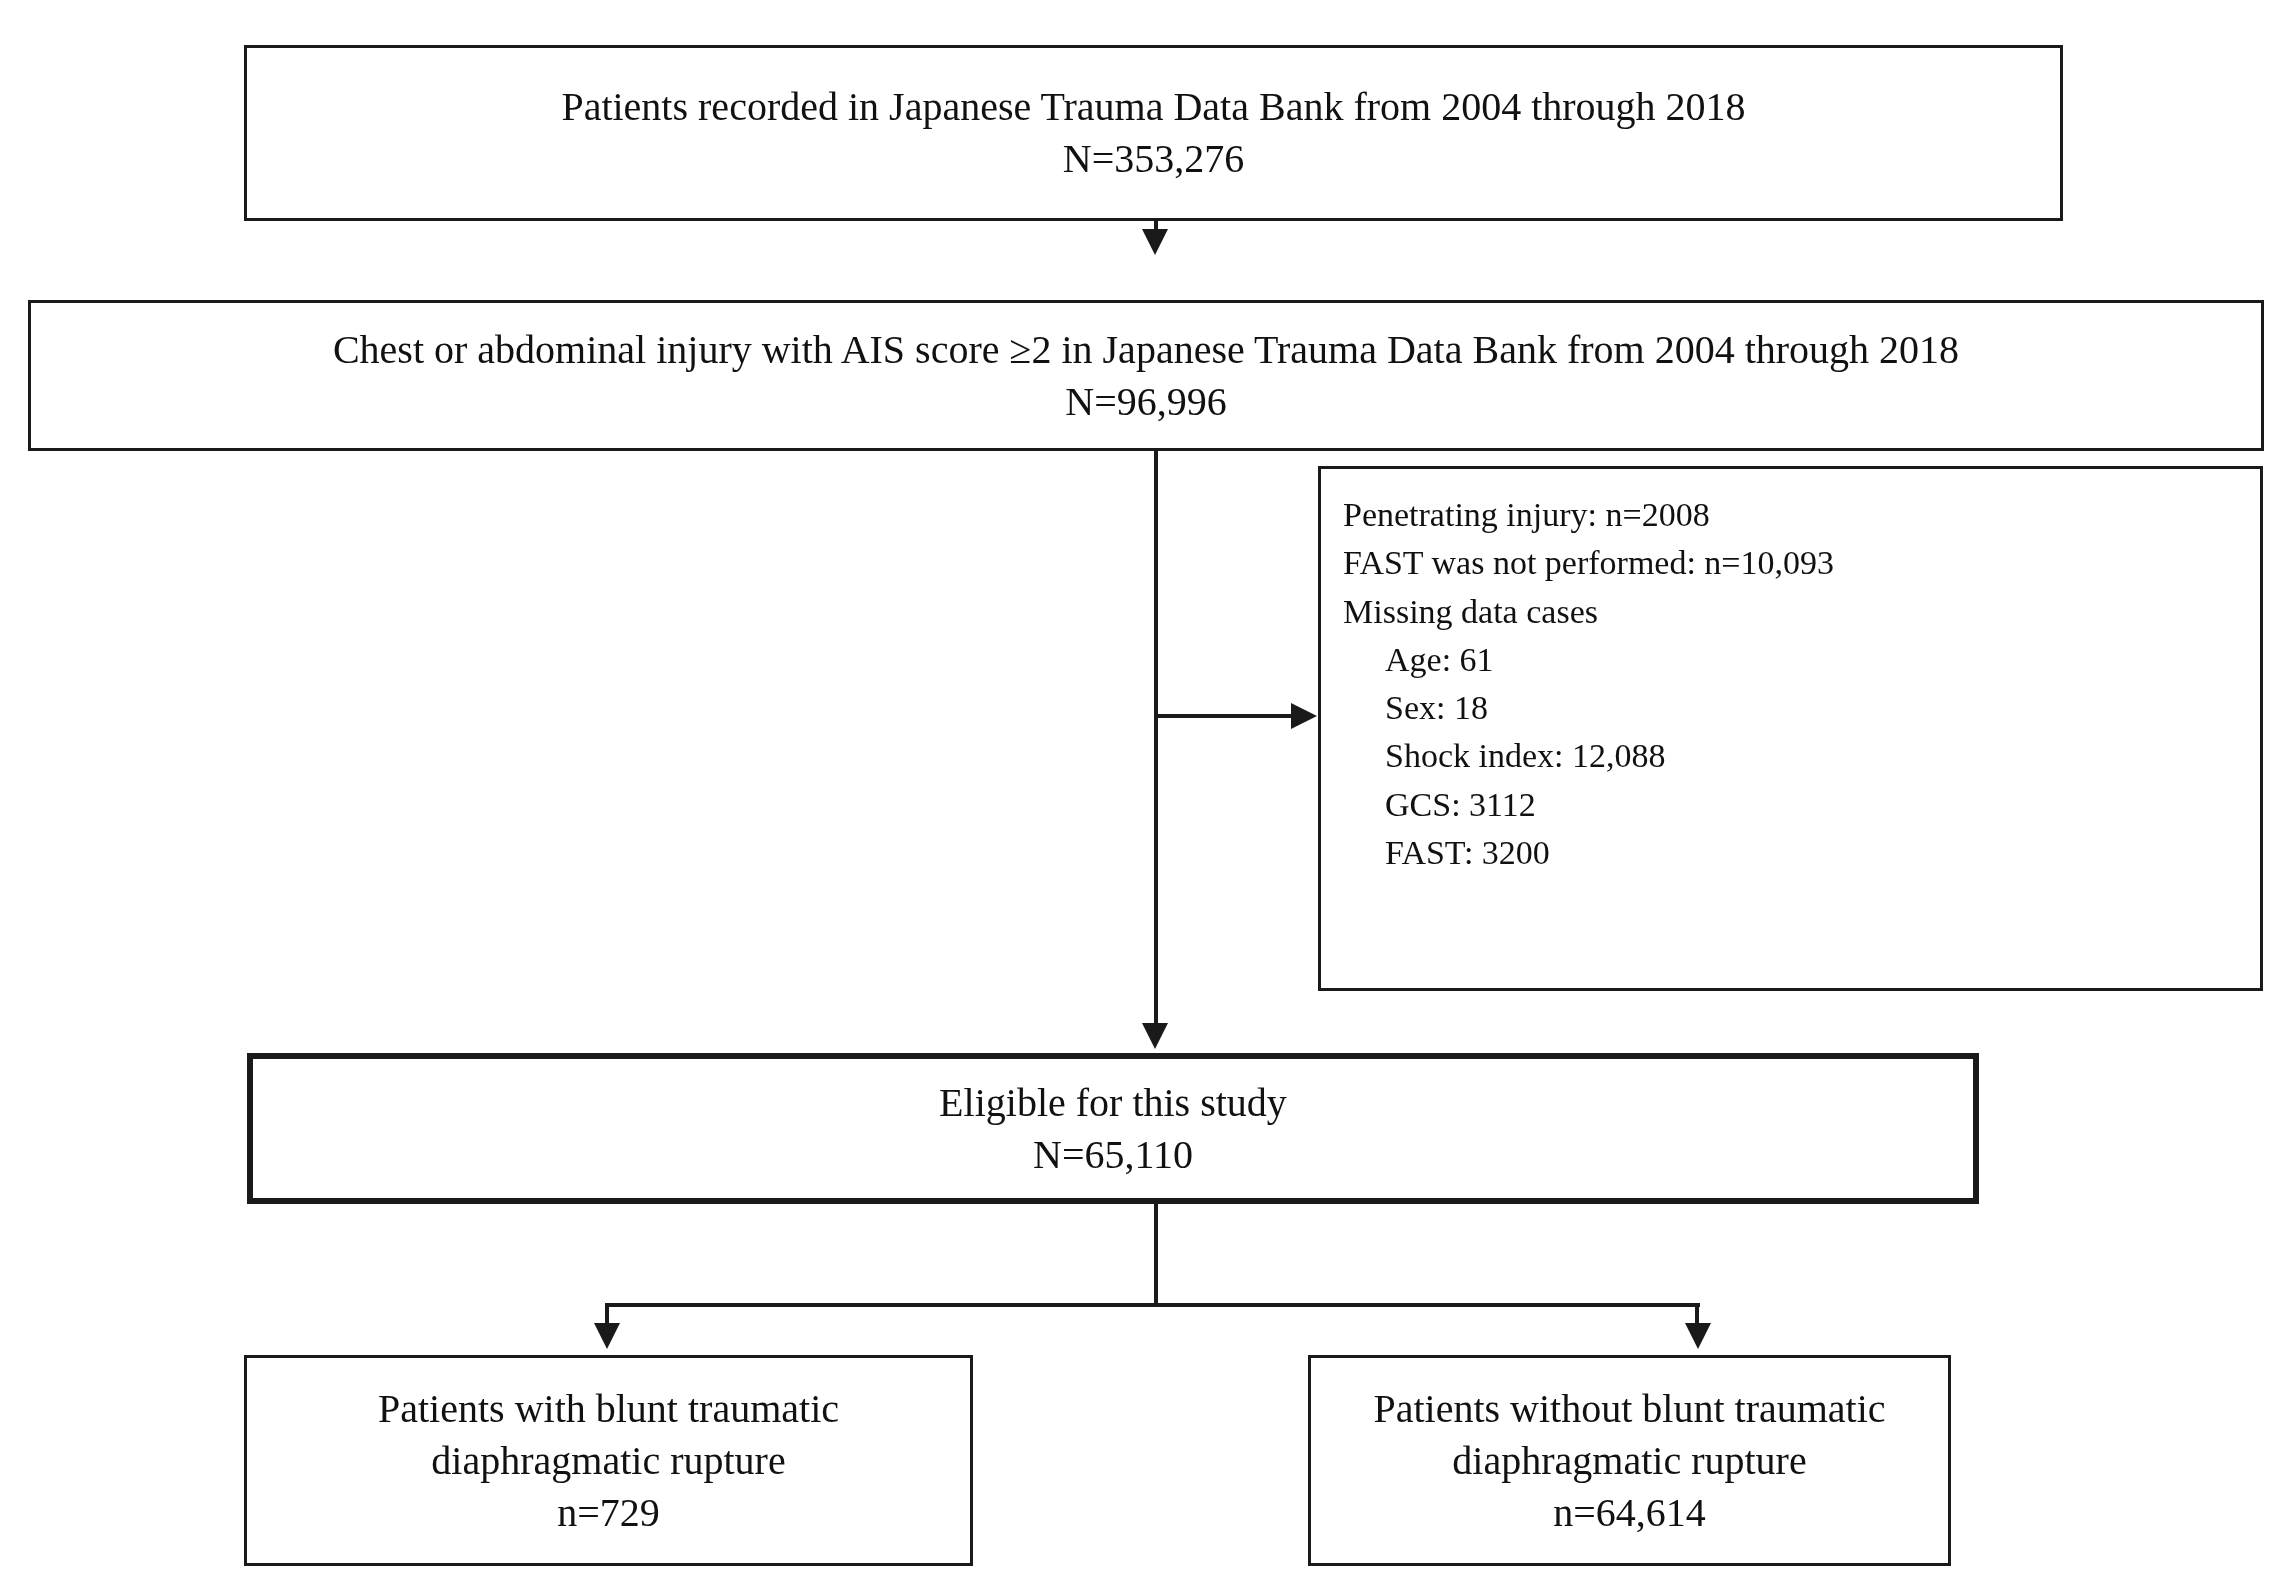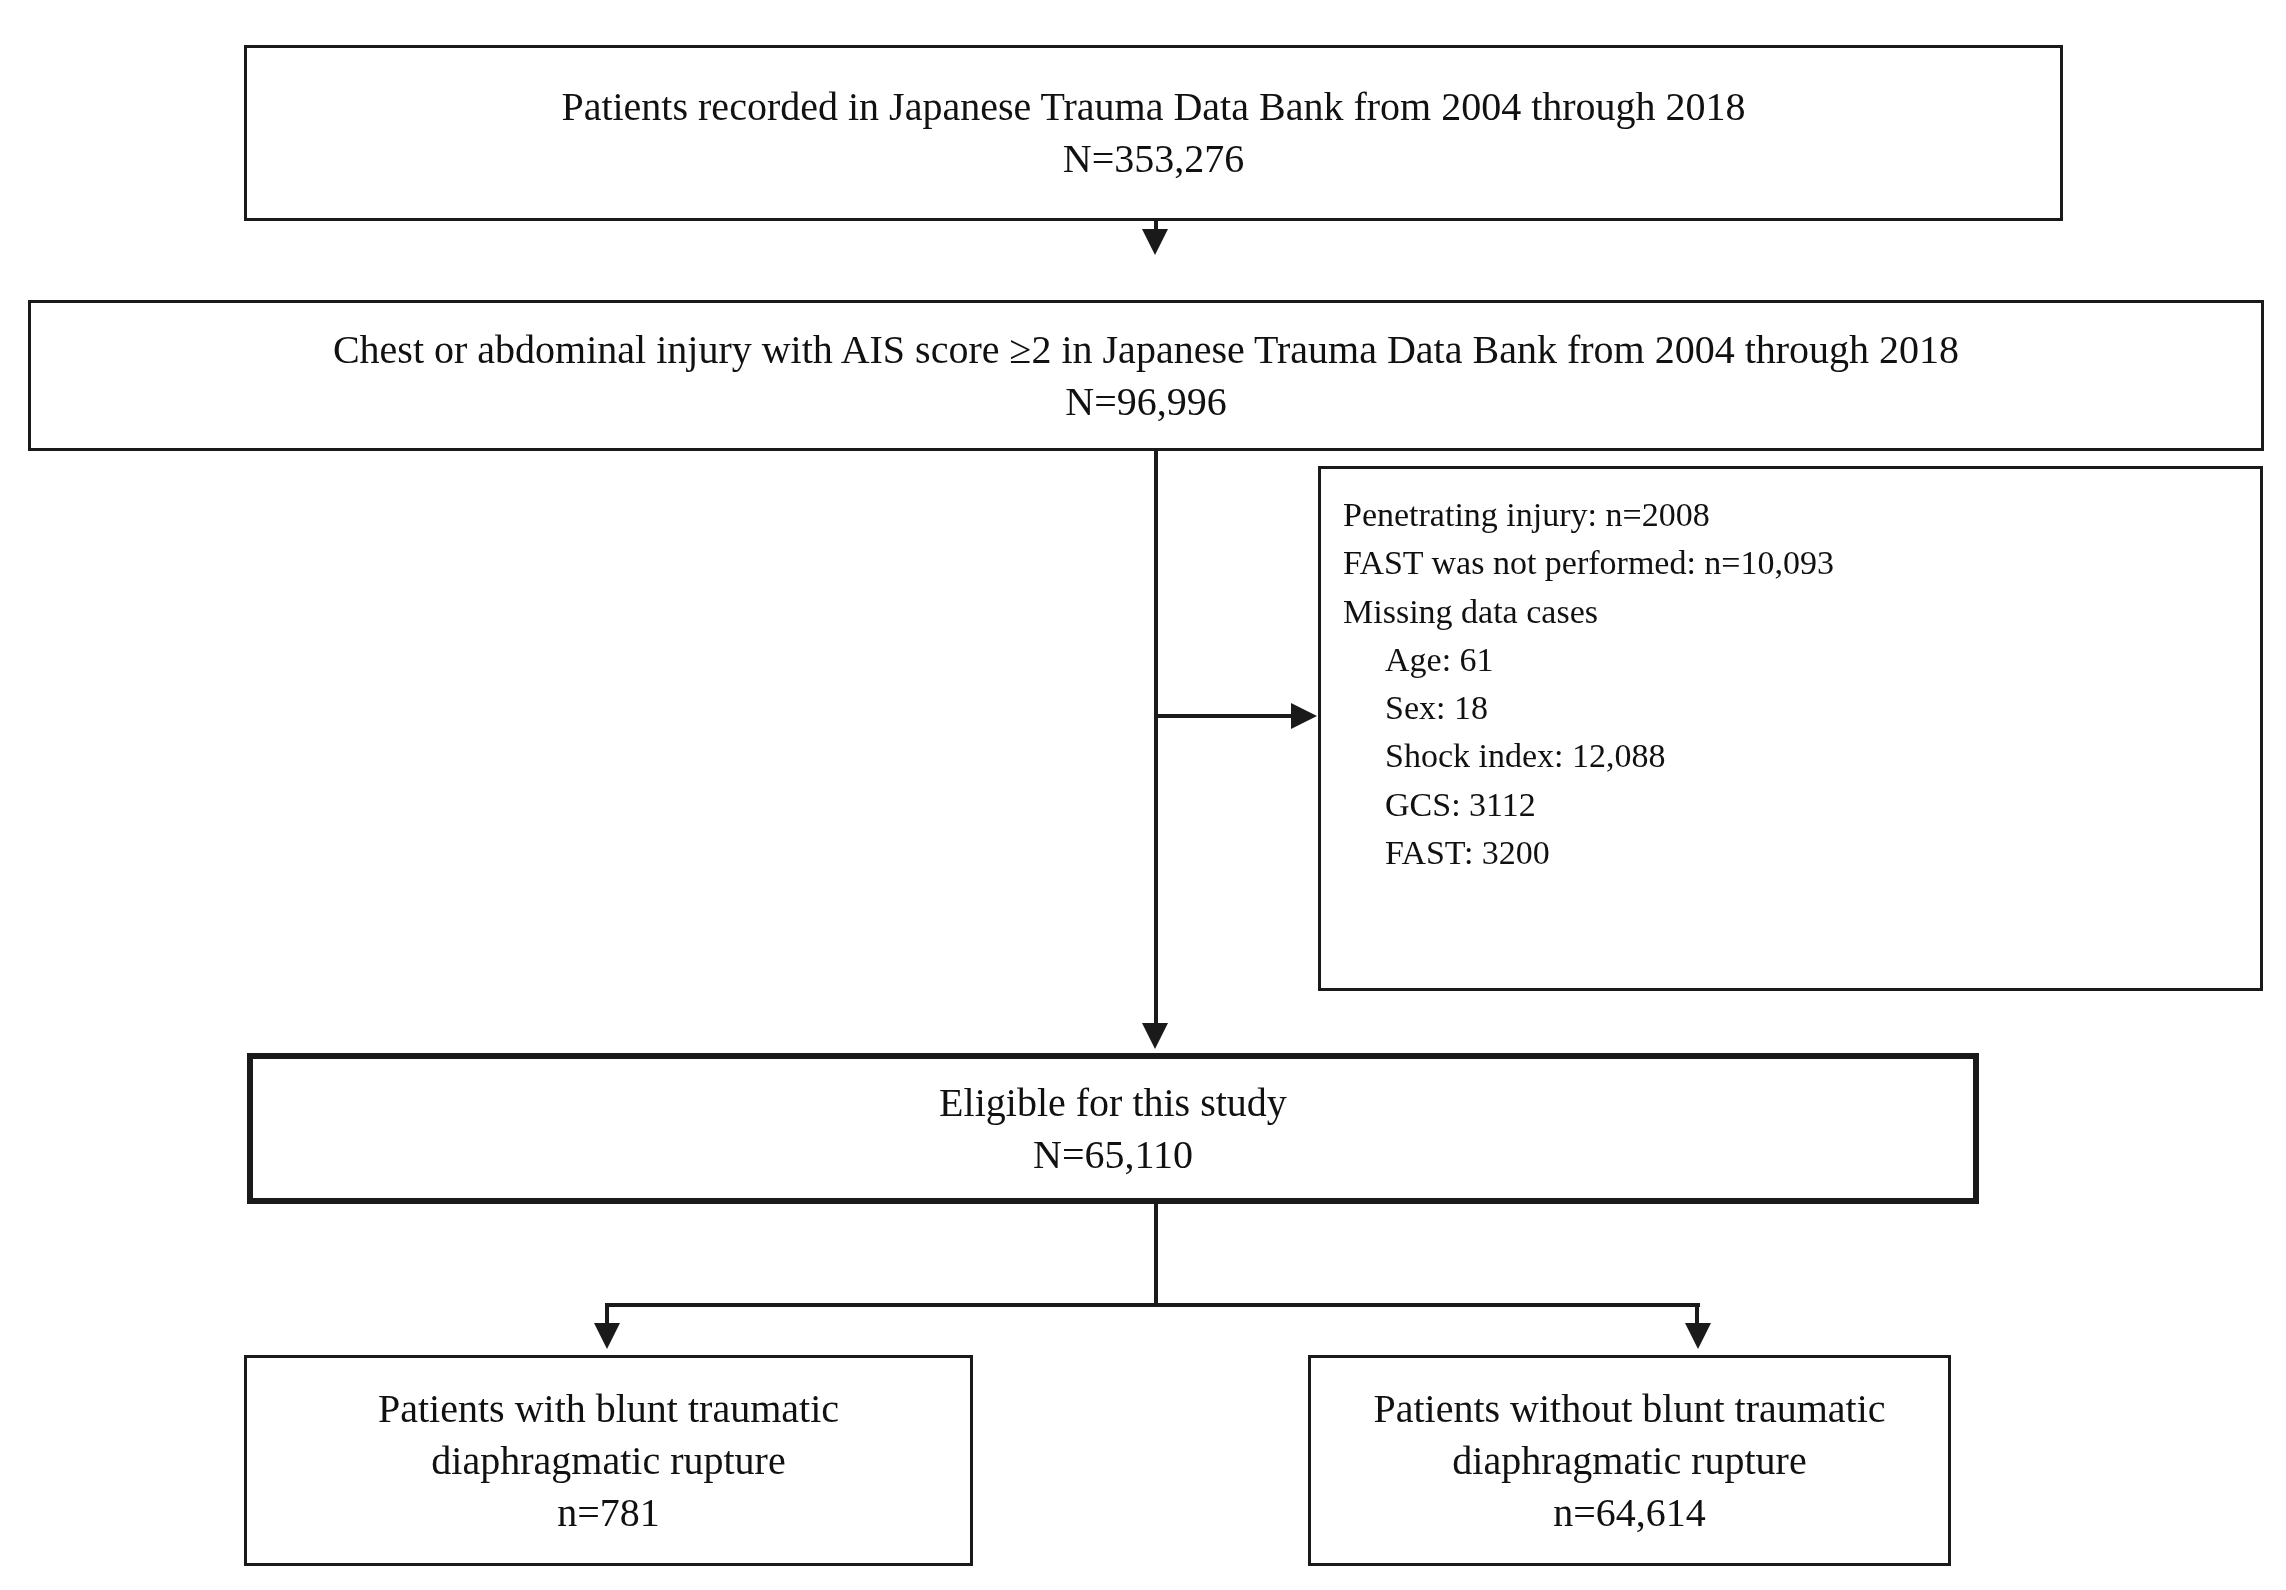--- a/index.html
+++ b/index.html
@@ -185,21 +185,21 @@
   <div class="conn vline" id="c4-stem"></div>
   <div class="conn hline" id="c4-hline"></div>
   <div class="conn vline" id="c5-left"></div>
   <div class="conn vline" id="c5-right"></div>
   <div class="arrow-down" id="c5-lhead"></div>
   <div class="arrow-down" id="c5-rhead"></div>
 
   <div class="node" id="box-with">
     <span class="line">Patients with blunt traumatic</span>
     <span class="line">diaphragmatic rupture</span>
-    <span class="line">n=781</span>
+    <span class="line">n=729</span>
   </div>
 
   <div class="node" id="box-without">
     <span class="line">Patients without blunt traumatic</span>
     <span class="line">diaphragmatic rupture</span>
     <span class="line">n=64,614</span>
   </div>
 
 </div>
 

